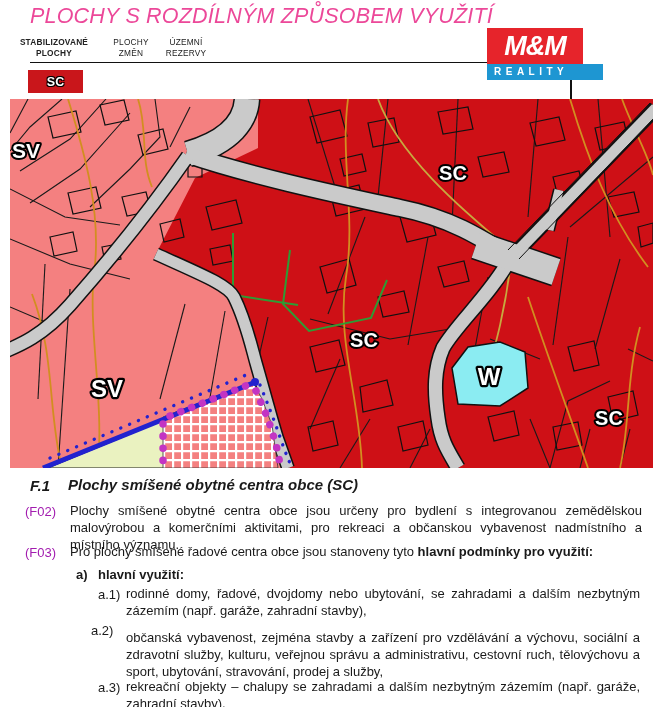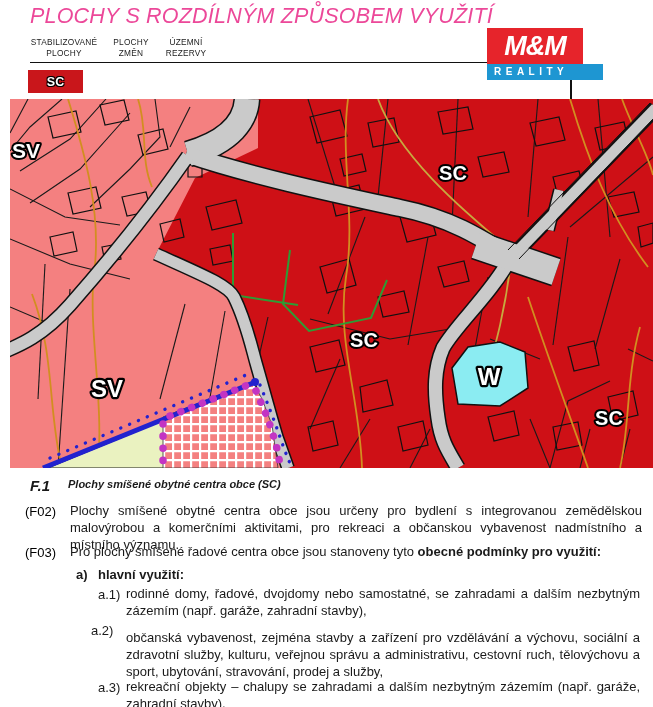--- a/index.html
+++ b/index.html
@@ -3,21 +3,21 @@
 <meta charset="utf-8">
 <style>
   html,body{margin:0;padding:0;background:#fff;}
   .page{position:relative;width:653px;height:707px;background:#ffffff;overflow:hidden;
         font-family:"Liberation Sans",sans-serif;color:#1a1a1a;}
   
   .title{position:absolute;left:30px;top:4px;font-size:21.5px;font-style:italic;
          color:#ec4899;white-space:nowrap;letter-spacing:0.2px;}
   .legend{position:absolute;top:37px;font-size:8.3px;line-height:10.5px;text-align:center;
           color:#222;letter-spacing:0.2px;}
-  .leg1{left:24px;width:80px;}
+  .leg1{left:14px;width:80px;font-weight:bold;}
   .leg2{left:102px;width:58px;}
   .leg3{left:154px;width:64px;}
   .rule{position:absolute;left:30px;top:62px;width:533px;border-top:1.6px solid #111;}
   .badge{position:absolute;left:28px;top:70px;width:55px;height:23px;background:#C9161B;
          display:flex;align-items:center;justify-content:center;}
   .badge span{color:#fff;font-weight:bold;font-size:12.5px;
          text-shadow:-1px -1px 0 #000,1px -1px 0 #000,-1px 1px 0 #000,1px 1px 0 #000;}
   .subtitle{position:absolute;left:180px;top:69px;font-size:20px;color:#111;white-space:nowrap;}
   .logo{position:absolute;left:487px;top:28px;z-index:5;}
   .logo-top{width:96px;height:36px;background:#E6242B;display:flex;align-items:center;justify-content:center;
@@ -26,22 +26,22 @@
             font-size:10px;line-height:16px;letter-spacing:4.5px;padding-left:7px;box-sizing:border-box;}
   .tick{position:absolute;left:570px;top:80px;width:1.5px;height:20px;background:#111;}
   
   .map{position:absolute;left:10px;top:99px;width:643px;height:369px;}
   .map svg{display:block;}
   .maplbl{font-family:"Liberation Sans",sans-serif;font-weight:bold;fill:#fff;
           stroke:#000;stroke-linejoin:round;paint-order:stroke;}
   
   .doc-abs{position:absolute;font-size:13px;line-height:17px;}
   .secno{left:30px;top:477px;font-size:15px;font-weight:bold;font-style:italic;}
-  .sectitle{left:68px;top:476px;font-size:11px;font-weight:bold;font-style:italic;}
-  .ref{color:#000000;}
+  .sectitle{left:68px;top:476px;font-size:15px;font-weight:bold;font-style:italic;}
+  .ref{color:#a21caf;}
   .just{text-align:justify;}
   .b{font-weight:bold;}
 </style>
 </head>
 <body>
 
 <div class="page">
 
   <div class="title">PLOCHY S ROZDÍLNÝM ZPŮSOBEM VYUŽITÍ</div>
   <div class="legend leg1">STABILIZOVANÉ PLOCHY</div>
@@ -211,27 +211,27 @@
     </svg>
   </div>
 
   <div class="doc-abs secno">F.1</div>
   <div class="doc-abs sectitle">Plochy smíšené obytné centra obce (SC)</div>
 
   <div class="doc-abs ref" style="left:25px;top:503px;">(F02)</div>
   <div class="doc-abs just" style="left:70px;top:502px;width:572px;">Plochy smíšené obytné centra obce jsou určeny pro bydlení s integrovanou zemědělskou malovýrobou a komerčními aktivitami, pro rekreaci a občanskou vybavenost nadmístního a místního významu.</div>
 
   <div class="doc-abs ref" style="left:25px;top:544px;">(F03)</div>
-  <div class="doc-abs" style="left:70px;top:543px;width:572px;"><span>Pro plochy smíšené řadové centra obce jsou stanoveny tyto </span><span class="b">obecné podmínky pro využití:</span></div>
+  <div class="doc-abs" style="left:70px;top:543px;width:572px;"><span>Pro plochy smíšené řadové centra obce jsou stanoveny tyto </span><span class="b">hlavní podmínky pro využití:</span></div>
 
   <div class="doc-abs b" style="left:76px;top:566px;">a)</div>
   <div class="doc-abs b" style="left:98px;top:566px;">hlavní využití:</div>
 
   <div class="doc-abs" style="left:98px;top:586px;">a.1)</div>
-  <div class="doc-abs just" style="left:126px;top:585px;width:514px;">rodinné domy, řadové, dvojdomy nebo samostatné, se zahradami a dalším nezbytným zázemím (např. garáže, zahradní stavby),</div>
+  <div class="doc-abs just" style="left:126px;top:585px;width:514px;">rodinné domy, řadové, dvojdomy nebo ubytování, se zahradami a dalším nezbytným zázemím (např. garáže, zahradní stavby),</div>
 
   <div class="doc-abs" style="left:91px;top:622px;">a.2)</div>
   <div class="doc-abs just" style="left:126px;top:629px;width:514px;">občanská vybavenost, zejména stavby a zařízení pro vzdělávání a výchovu, sociální a zdravotní služby, kulturu, veřejnou správu a administrativu, cestovní ruch, tělovýchovu a sport, ubytování, stravování, prodej a služby,</div>
 
   <div class="doc-abs" style="left:98px;top:679px;">a.3)</div>
   <div class="doc-abs just" style="left:126px;top:678px;width:514px;">rekreační objekty – chalupy se zahradami a dalším nezbytným zázemím (např. garáže, zahradní stavby),</div>
 
 </div>
 
 </body></html>

